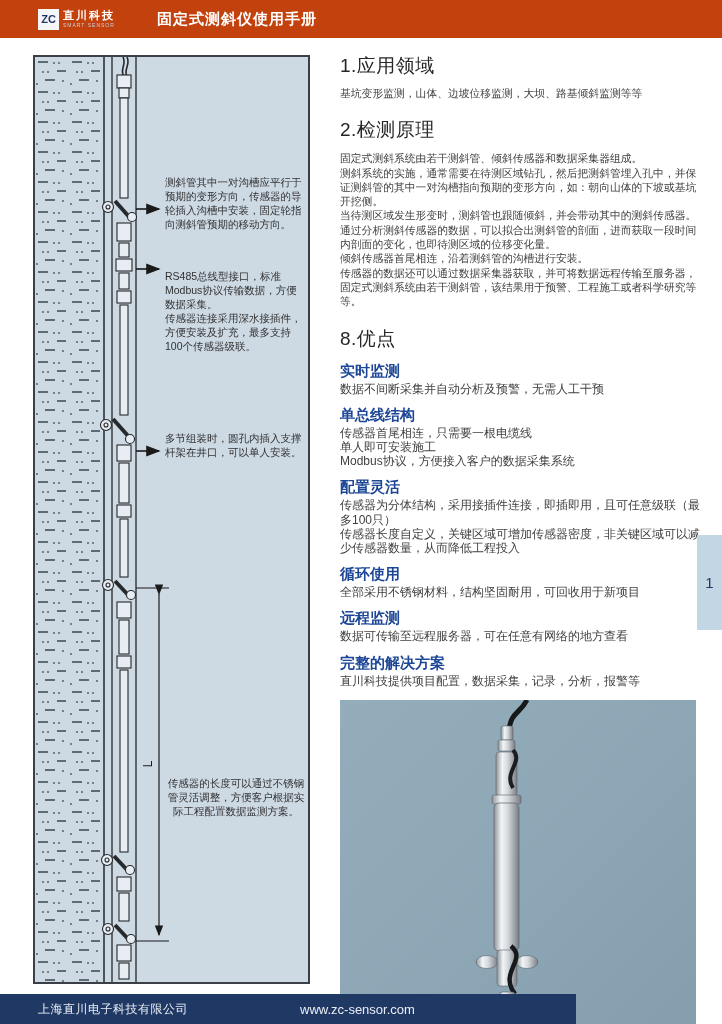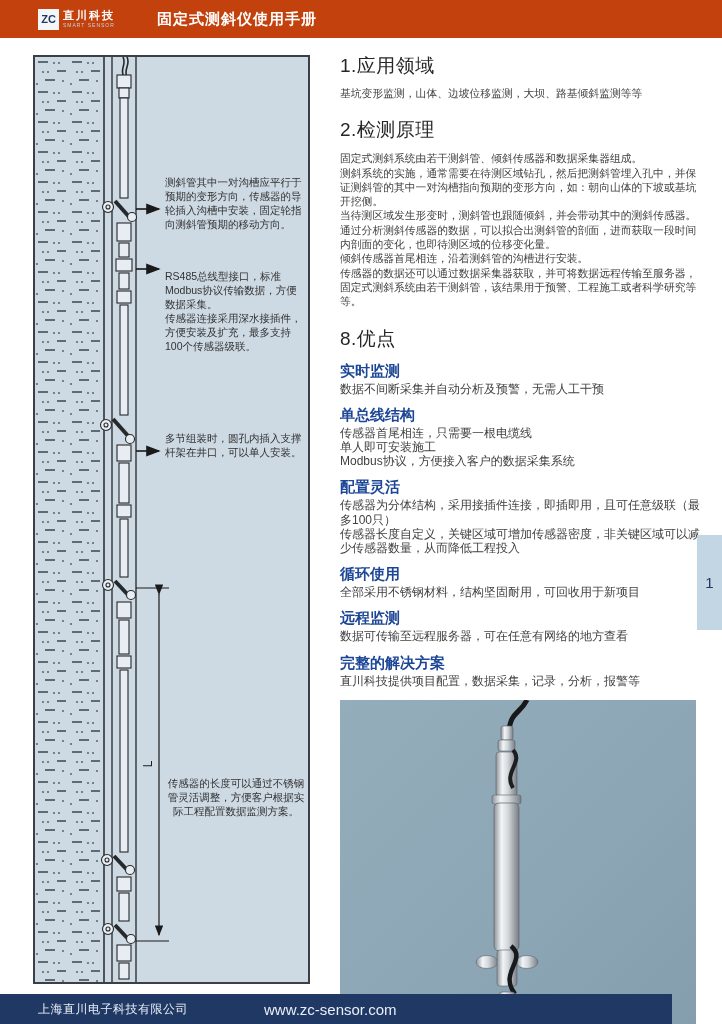--- a/index.html
+++ b/index.html
@@ -55,25 +55,25 @@
 
   
   .ptab {
     position:absolute; right:0; top:535px; width:25px; height:95px;
     background:#c3d6e3; color:#1f3864; font-size:15px;
     display:flex; align-items:center; justify-content:center;
   }
 
   
   .ftr {
-    position:absolute; left:0; bottom:0; width:672px; height:30px;
+    position:absolute; left:0; bottom:0; width:576px; height:30px;
     background:#203864; display:flex; align-items:center;
   }
   .ftr-co { color:#e9eef6; font-size:12px; margin-left:38px; letter-spacing:0.5px; }
-  .ftr-web { color:#e9eef6; font-size:15px; margin-left:76px; }
+  .ftr-web { color:#e9eef6; font-size:13px; margin-left:112px; }
 </style>
 </head>
 <body>
 
 <div class="hdr">
   <div class="logo">
     <div class="logo-box">ZC</div>
     <div class="logo-txt">
       <div class="logo-cn">直川科技</div>
       <div class="logo-en">SMART SENSOR</div>

